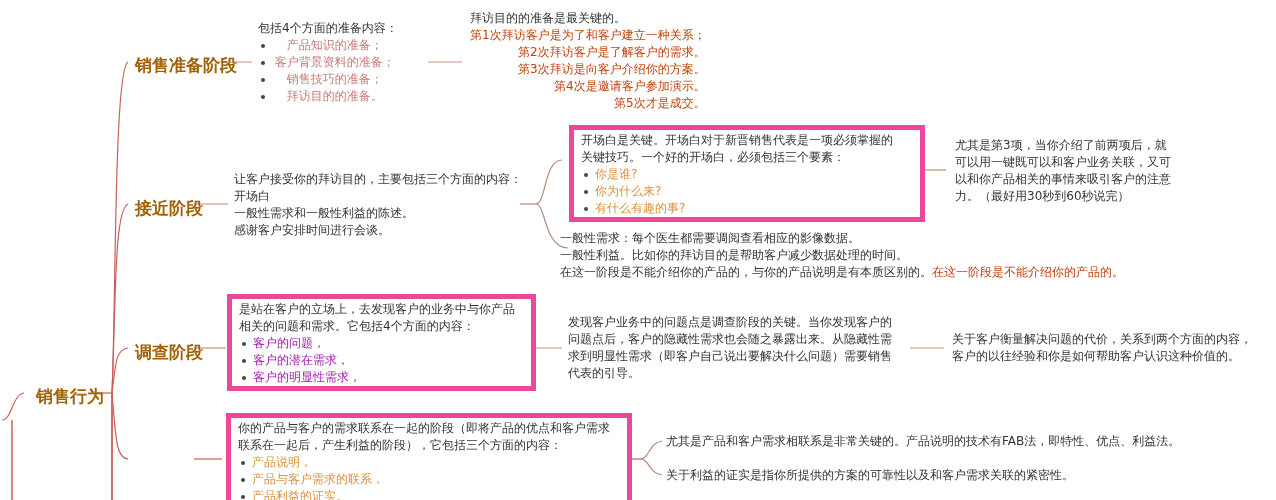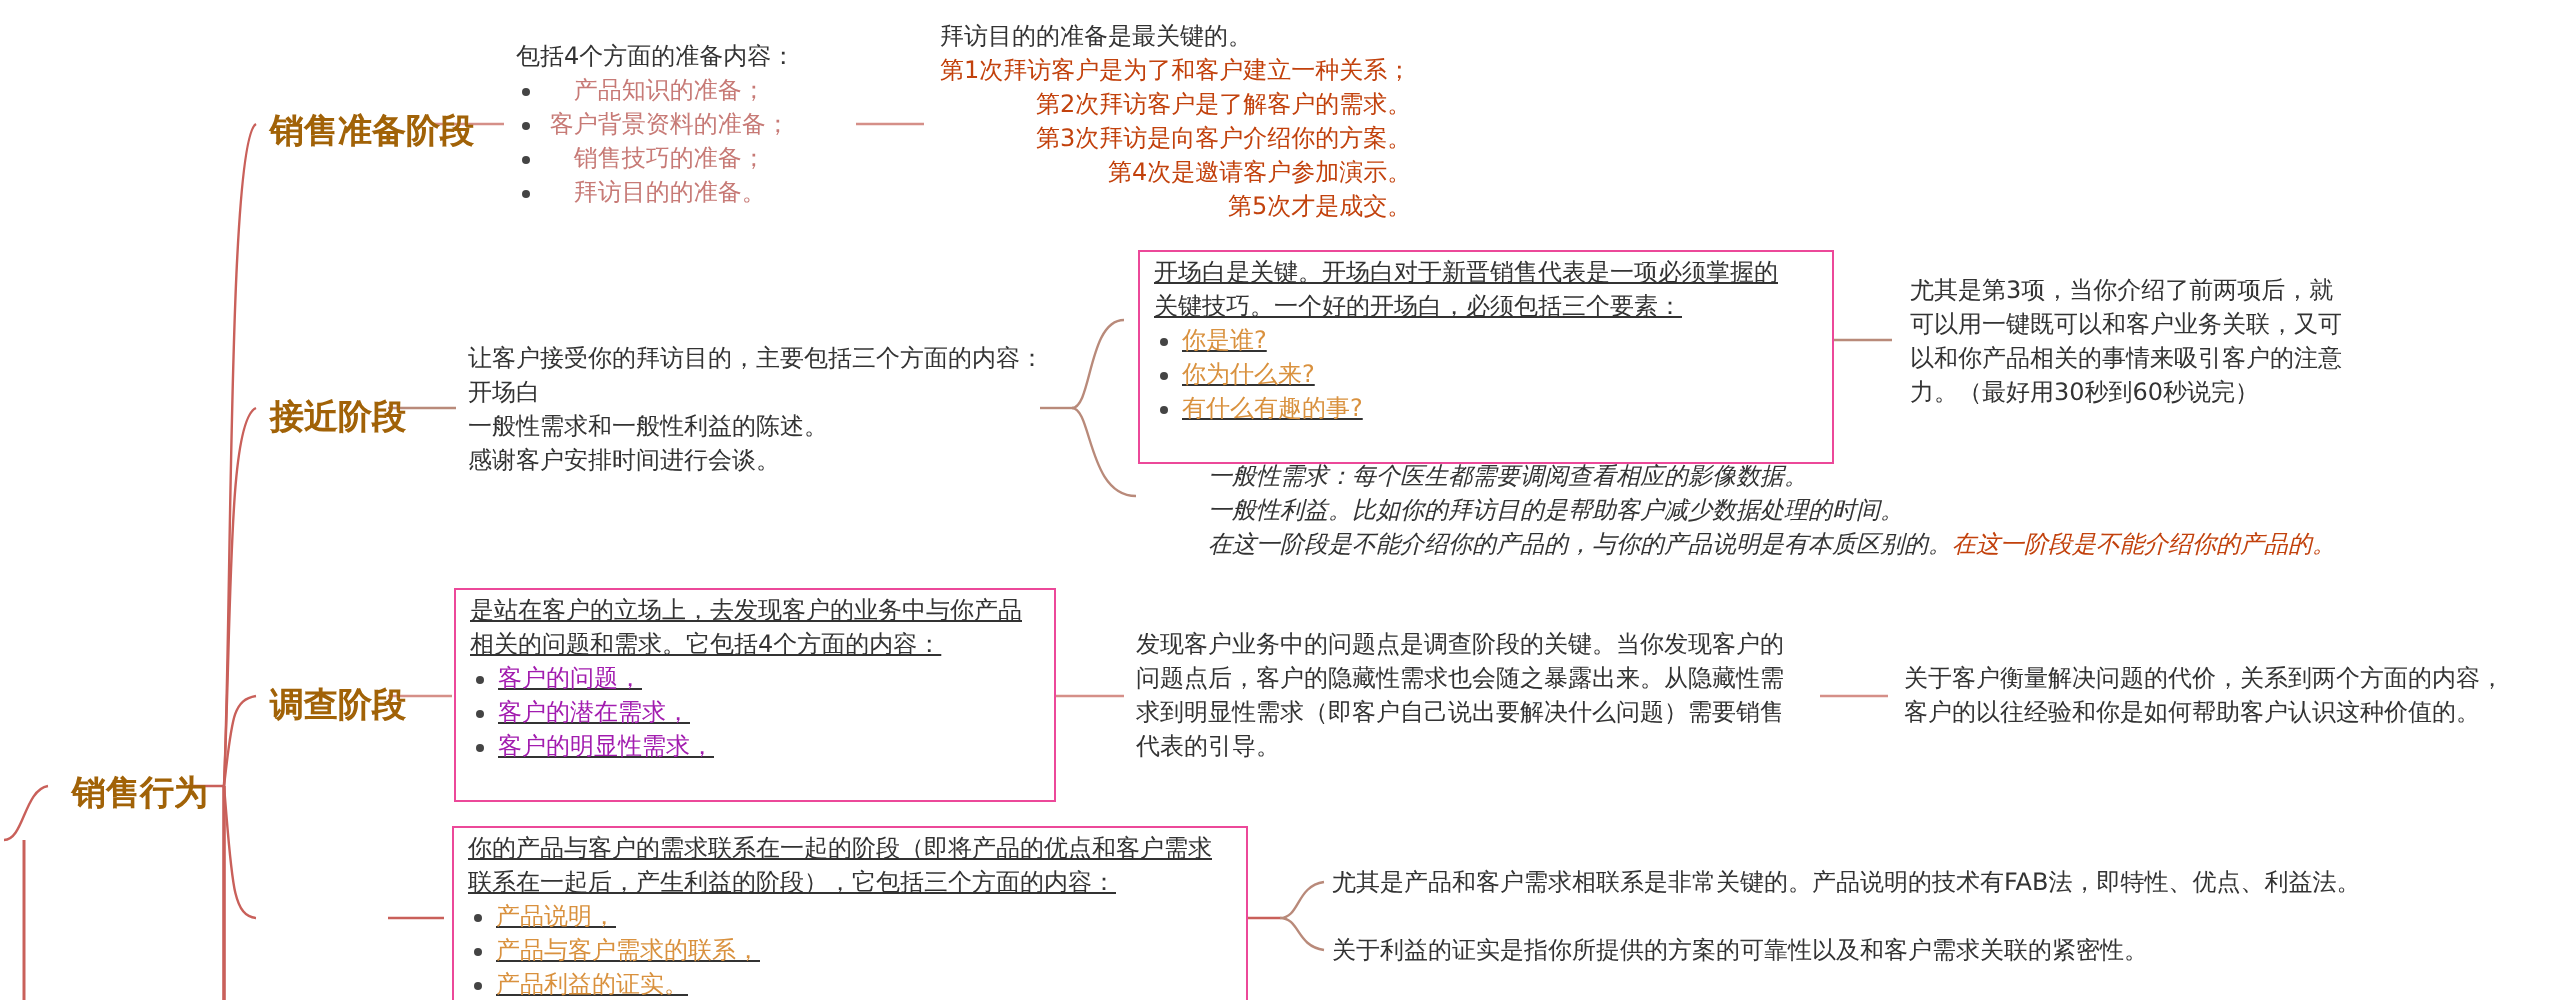--- a/index.html
+++ b/index.html
@@ -1,21 +1,21 @@
 <!DOCTYPE html>
 <html><head>
 <meta charset="utf-8">
 <style>
   html, body { margin: 0; padding: 0; background: #ffffff; }
   body { width: 1276px; height: 500px; position: relative; overflow: hidden;
          font-family: "DejaVu Sans", "Liberation Sans", sans-serif; color: #333; }
   svg.lines { position: absolute; left: 0; top: 0; width: 1276px; height: 500px; }
   .node { position: absolute; font-size: 12px; line-height: 17px; white-space: nowrap; }
   .topic { position: absolute; font-size: 17px; color: #a16207; white-space: nowrap; font-weight: bold; }
-  .box { border: 1px solid #ec4899; padding: 2px 7px 18px 7px; background: #fff; text-decoration: underline; }
+  .box { border: 5px solid #ec4899; padding: 2px 7px 0 7px; background: #fff; }
   ul { margin: 0; padding: 0; list-style: none; }
   li { position: relative; padding-left: 14px; }
   li::before { content: ""; position: absolute; left: 3px; top: 7px; width: 4px; height: 4px;
                border-radius: 50%; background: #444; }
   .red { color: #c2410c; text-align: right; }
   .rose { color: #c77a76; text-align: center; }
   .orange { color: #d9913e; }
   .pink { color: #a21caf; }
 </style>
 </head>
@@ -91,21 +91,21 @@
     <li class="orange">你为什么来?</li>
     <li class="orange">有什么有趣的事?</li>
   </ul>
 </div>
 <div class="node" style="left:955px; top:137px;">
   <div>尤其是第3项，当你介绍了前两项后，就</div>
   <div>可以用一键既可以和客户业务关联，又可</div>
   <div>以和你产品相关的事情来吸引客户的注意</div>
   <div>力。（最好用30秒到60秒说完）</div>
 </div>
-<div class="node" style="left:604px; top:230px;font-style:italic;">
+<div class="node" style="left:560px; top:230px;">
   <div>一般性需求：每个医生都需要调阅查看相应的影像数据。</div>
   <div>一般性利益。比如你的拜访目的是帮助客户减少数据处理的时间。</div>
   <div><span>在这一阶段是不能介绍你的产品的，与你的产品说明是有本质区别的。</span><span class="red">在这一阶段是不能介绍你的产品的。</span></div>
 </div>
 
 <div class="topic" style="left:135px; top:341px;">调查阶段</div>
 <div class="node box" style="left:227px; top:294px; width:285px;">
   <div>是站在客户的立场上，去发现客户的业务中与你产品</div>
   <div>相关的问题和需求。它包括4个方面的内容：</div>
   <ul>

